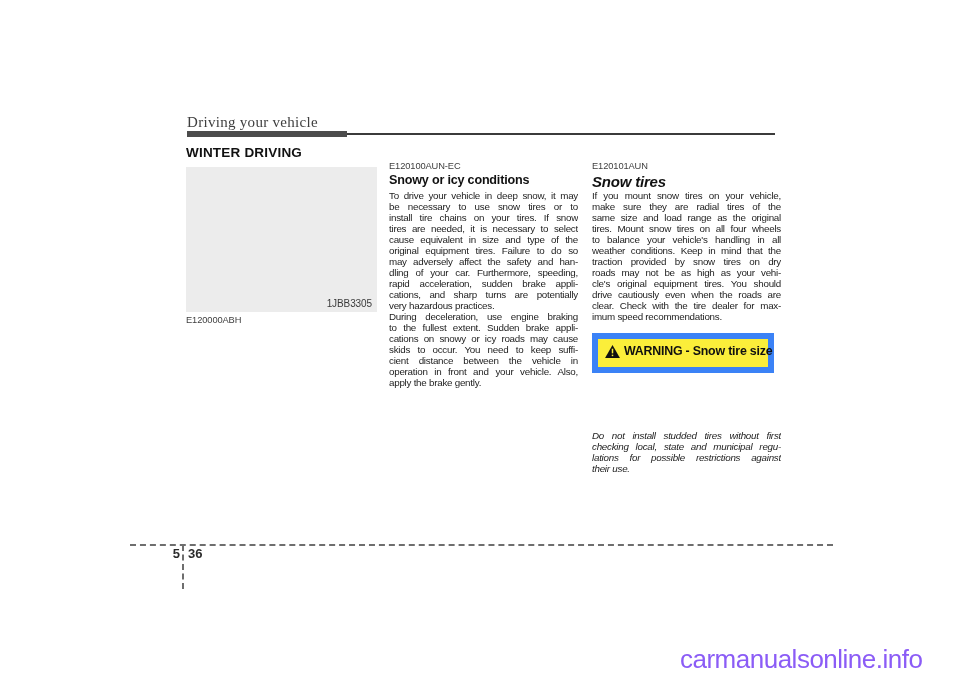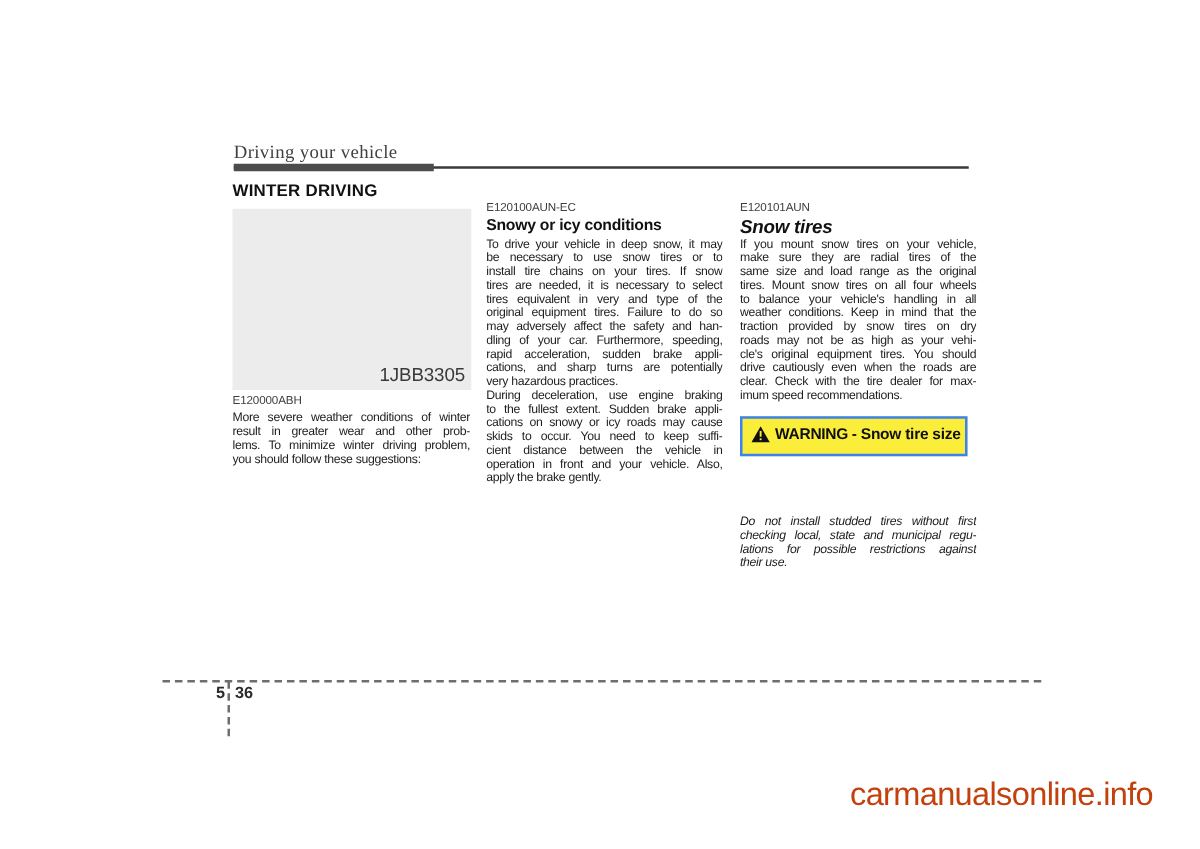--- a/index.html
+++ b/index.html
@@ -14,83 +14,77 @@
     font-family:"Liberation Serif", serif; font-size:15px; color:#3f3f3f;
     letter-spacing:0.3px; left:187px; top:114px;
   }
   .rule-thin  { left:187px; top:133px; width:588px; height:2px; background:#3b3b3b; }
   .rule-thick { left:187px; top:131px; width:160px; height:6px; background:#4c4c4c; }
   .section-title { left:186px; top:145px; font-size:13.5px; font-weight:bold; color:#111; letter-spacing:0.2px; }
 
   
   .photo-box { left:186px; top:167px; width:191px; height:145px; background:#ececec; }
   .photo-caption {
-    position:absolute; right:5px; bottom:3px; font-size:15px; color:#3a3a3a; letter-spacing:-0.1px;
+    position:absolute; right:5px; bottom:3px; font-size:10px; color:#3a3a3a; letter-spacing:-0.1px;
   }
 
   
   .code { font-size:9.3px; color:#3e3e3e; letter-spacing:-0.1px; }
   .col-heading { font-size:12.6px; font-weight:bold; color:#111; letter-spacing:-0.2px; }
   .col-heading.italic { font-style:italic; font-size:15px; }
   .body-text { font-size:9.8px; line-height:11px; letter-spacing:-0.25px; color:#1c1c1c; }
   .tline { white-space:nowrap; overflow:hidden; text-align:justify; text-align-last:justify; }
   .tline-last { text-align-last:left; }
   .note .tline { font-style:italic; }
 
   
   .warning-box {
     left:592px; top:333px; width:182px; box-sizing:border-box;
-    background:#fbee3a; border:2px solid #3b82f6; padding:5px 7px 6px 7px;
+    background:#fbee3a; border:6px solid #3b82f6; padding:5px 7px 6px 7px;
   }
   .warning-title {
     display:flex; align-items:center; font-size:12.4px; font-weight:bold; color:#101010;
     letter-spacing:-0.2px; white-space:nowrap; margin-bottom:3px;
   }
   .warning-icon { display:inline-flex; margin-right:4px; }
   .warning-label { margin-right:3px; }
   .warning-body .tline { font-weight:bold; font-size:9.8px; line-height:12.4px; letter-spacing:-0.35px; }
 
   
   .h-dash { left:130px; top:544px; width:703px; height:0; border-top:2px dashed #6e6e6e; }
   .v-dash { left:182px; top:545px; width:0; height:44px; border-left:2px dashed #6e6e6e; }
   .chapter-number { left:168px; top:546px; width:12px; text-align:right; font-size:13px; font-weight:bold; color:#2b2b2b; }
   .page-number { left:188px; top:546px; font-size:13px; font-weight:bold; color:#2b2b2b; }
 
   
-  .watermark { left:680px; top:620px; font-size:26px; color:#c2410c; letter-spacing:-0.5px; }
+  .watermark { left:680px; top:644px; font-size:26px; color:#8b5cf6; letter-spacing:-0.5px; }
 </style>
 </head>
 <body>
 
 <div class="page">
 
   <div class="abs chapter-title">Driving your vehicle</div>
   <div class="abs rule-thin"></div>
   <div class="abs rule-thick"></div>
   <div class="abs section-title">WINTER DRIVING</div>
 
   <div class="abs photo-box">
     <span class="photo-caption">1JBB3305</span>
   </div>
   <div class="abs code" style="left:186px; top:315px;">E120000ABH</div>
-  <div class="abs body-text" style="left:186px; top:329px; width:190px;">
-      <div class="tline">More severe weather conditions of winter</div>
-      <div class="tline">result in greater wear and other prob-</div>
-      <div class="tline">lems. To minimize winter driving problem,</div>
-      <div class="tline tline-last">you should follow these suggestions:</div>
-    </div>
 
   <div class="abs code" style="left:389px; top:161px;">E120100AUN-EC</div>
   <div class="abs col-heading" style="left:389px; top:173px;">Snowy or icy conditions</div>
   <div class="abs body-text" style="left:389px; top:190px; width:189px;">
       <div class="tline">To drive your vehicle in deep snow, it may</div>
       <div class="tline">be necessary to use snow tires or to</div>
       <div class="tline">install tire chains on your tires. If snow</div>
       <div class="tline">tires are needed, it is necessary to select</div>
-      <div class="tline">tires equivalent in very and type of the</div>
+      <div class="tline">cause equivalent in size and type of the</div>
       <div class="tline">original equipment tires. Failure to do so</div>
       <div class="tline">may adversely affect the safety and han-</div>
       <div class="tline">dling of your car. Furthermore, speeding,</div>
       <div class="tline">rapid acceleration, sudden brake appli-</div>
       <div class="tline">cations, and sharp turns are potentially</div>
       <div class="tline tline-last">very hazardous practices.</div>
     </div>
   <div class="abs body-text" style="left:389px; top:311px; width:189px;">
       <div class="tline">During deceleration, use engine braking</div>
       <div class="tline">to the fullest extent. Sudden brake appli-</div>
@@ -125,21 +119,21 @@
           <path d="M8 0 L16 14 H0 Z" fill="#101010"></path>
           <rect x="7.2" y="4" width="1.6" height="5" fill="#fbee3a"></rect>
           <rect x="7.2" y="10.4" width="1.6" height="1.6" fill="#fbee3a"></rect>
         </svg>
       </span>
       <span class="warning-label">WARNING</span>
       <span class="warning-suffix">- Snow tire size</span>
     </div>
   </div>
 
-  <div class="abs body-text note" style="left:592px; top:412px; width:189px;">
+  <div class="abs body-text note" style="left:592px; top:430px; width:189px;">
       <div class="tline">Do not install studded tires without first</div>
       <div class="tline">checking local, state and municipal regu-</div>
       <div class="tline">lations for possible restrictions against</div>
       <div class="tline tline-last">their use.</div>
     </div>
 
   <div class="abs h-dash"></div>
   <div class="abs v-dash"></div>
   <div class="abs chapter-number">5</div>
   <div class="abs page-number">36</div>

